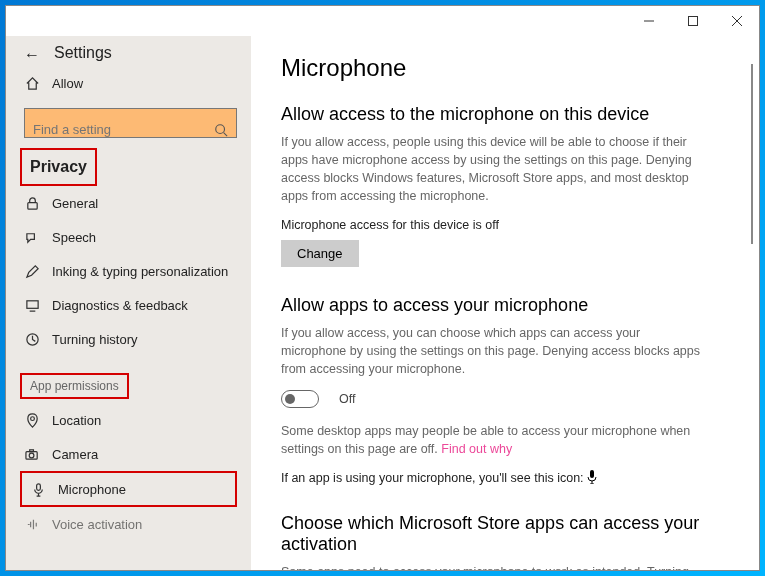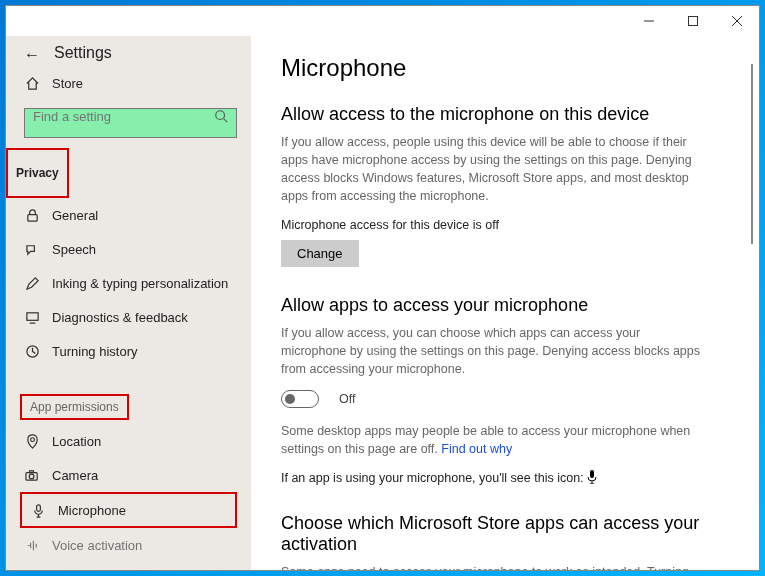--- a/index.html
+++ b/index.html
@@ -9,39 +9,39 @@
 .titlebar .tbtn { width: 44px; height: 30px; display: flex; align-items: center; justify-content: center; font-size: 11px; color: #333; cursor: default; }
 .titlebar .tbtn svg { width: 10px; height: 10px; stroke: #333; stroke-width: 1; fill: none; }
 .body { flex: 1; display: flex; overflow: hidden; }
 .sidebar { width: 245px; background: #ece9e5; padding: 6px 0 0 0; overflow-y: auto; font-size: 13px; color: #222; }
 .headrow { display: flex; align-items: center; padding: 2px 14px 4px 18px; gap: 14px; }
 .back { font-size: 16px; }
 .headtitle { font-size: 16px; }
 .row { display: flex; align-items: center; padding: 9px 18px; gap: 12px; cursor: default; }
 .row .ic { width: 16px; height: 16px; display: flex; align-items: center; justify-content: center; }
 .row .ic svg { width: 15px; height: 15px; stroke: #333; stroke-width: 1.3; fill: none; }
-.search { margin: 8px 14px 10px 18px; border: 1px solid #777; height: 30px; display: flex; align-items: flex-start; padding: 0 8px; background: #86efac; }
+.search { margin: 8px 14px 10px 18px; border: 1px solid #777; height: 30px; display: flex; align-items: flex-end; padding: 0 8px; background: #fdba74; }
 .search input { flex: 1; background: transparent; border: none; outline: none; font-size: 13px; color: #555; }
 .search .sic { width: 14px; height: 14px; stroke: #555; stroke-width: 1.3; fill: none; }
-.highlight { display: inline-block; border: 2.5px solid #d40000; padding: 16px 8px; font-weight: 600; font-size: 12px; }
+.highlight { display: inline-block; border: 2.5px solid #d40000; padding: 8px 8px; margin-left: 14px; font-weight: 600; font-size: 16px; }
 .sech { padding: 18px 18px 4px 18px; font-size: 12px; color: #666; }
-.sech.boxed { border: 2.5px solid #d40000; padding: 4px 8px; margin: 26px 0 4px 14px; display: inline-block; color: #666; }
+.sech.boxed { border: 2.5px solid #d40000; padding: 4px 8px; margin: 17px 0 4px 14px; display: inline-block; color: #666; }
 .row.boxed { border: 2.5px solid #d40000; margin: 0 14px 0 14px; padding: 8px 8px; }
 .content { flex: 1; padding: 18px 30px 0 30px; overflow-y: auto; position: relative; }
 .content::-webkit-scrollbar { width: 4px; }
 .content h1 { font-weight: 500; font-size: 24px; margin-bottom: 22px; }
 .content h2 { font-weight: 500; font-size: 18px; margin-bottom: 8px; }
 .content p { font-size: 12.5px; color: #666; line-height: 1.45; max-width: 420px; margin-bottom: 12px; }
 .content .slab { font-size: 12.5px; color: #222; margin-bottom: 8px; }
 .btn { background: #ccc; border: none; padding: 6px 16px; font-size: 13px; margin-bottom: 28px; cursor: default; }
 .toggle { display: flex; align-items: center; gap: 20px; margin-bottom: 14px; }
 .tsw { width: 38px; height: 18px; border: 1px solid #666; border-radius: 10px; position: relative; }
 .tsw::after { content: ""; position: absolute; width: 10px; height: 10px; background: #666; border-radius: 50%; left: 3px; top: 3px; }
 .tlab { font-size: 12.5px; color: #444; }
-a.lk { color: #1d4ed8; text-decoration: none; }
+a.lk { color: #ec4899; text-decoration: none; }
 .micline { font-size: 12.5px; color: #222; margin-bottom: 26px; }
 .micline .mic { display: inline-block; vertical-align: middle; }
 .sbar { position: absolute; right: 6px; top: 28px; width: 2px; height: 180px; background: #888; }
 </style>
 </head>
 <body>
 
 <div class="window">
   <div class="titlebar">
     <div class="tbtn">
@@ -66,21 +66,21 @@
       <div class="headrow">
         <span class="back">←</span>
         <span class="headtitle">Settings</span>
       </div>
       <div class="row">
         <span class="ic">
             <svg viewBox="0 0 16 16">
               <path d="M2 8 L8 2 L14 8 M4 7 V14 H12 V7"></path>
             </svg>
           </span>
-        <span>Store</span>
+        <span>Allow</span>
       </div>
       <div class="search">
         <input placeholder="Find a setting" style="">
         <svg class="sic" viewBox="0 0 16 16">
             <circle cx="7" cy="7" r="5"></circle>
             <line x1="11" y1="11" x2="15" y2="15"></line>
           </svg>
       </div>
       <span class="highlight">Privacy</span>
 

